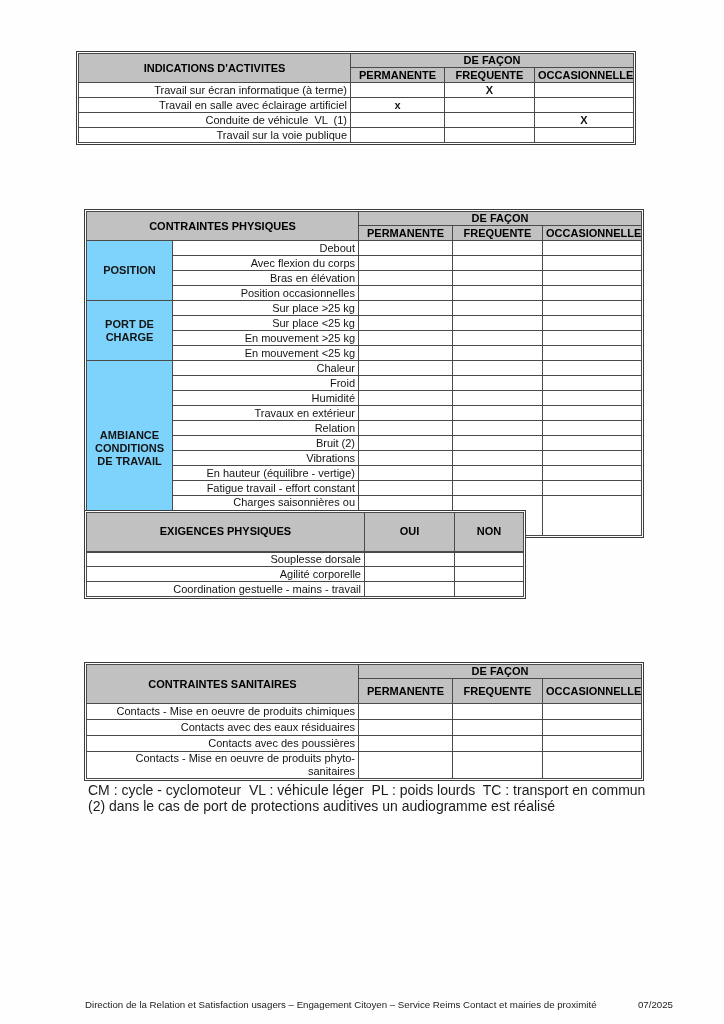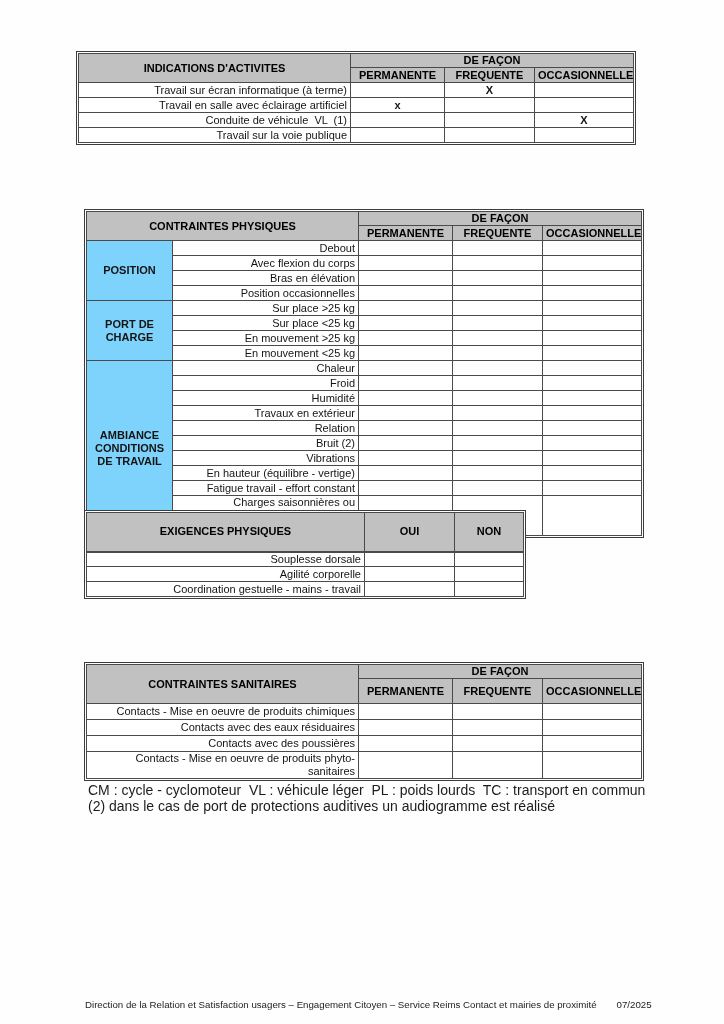--- a/index.html
+++ b/index.html
@@ -16,21 +16,21 @@
   tr.names-row th{height:15px;}
   #t4 tr.names-row th{height:25px;}
   #t3 thead th{height:39px;border-bottom-width:2px;}
   tbody tr{height:15px;}
   #t4 tbody tr{height:16px;}
   td.lbl{text-align:right;white-space:pre-wrap;}
   td.grp{font-weight:bold;text-align:center;background:#7dd3fc;}
   td.mark{text-align:center;font-weight:bold;}
   .notes{position:absolute;left:88px;top:782px;font-size:14px;line-height:16px;color:#1c1c1c;}
   .notes p{margin:0;white-space:pre-wrap;}
-  .pfooter{position:absolute;left:85px;top:999px;width:588px;display:flex;font-size:9.7px;color:#1c1c1c;gap:20px;}
+  .pfooter{position:absolute;left:85px;top:999px;width:588px;display:flex;justify-content:space-between;font-size:9.7px;color:#1c1c1c;}
 </style>
 </head>
 <body>
 
 <div class="tbl" id="t1" style="left:76px;top:51px;width:560px;">
   <table>
     <colgroup>
         <col style="width:272px">
         <col style="width:94px">
         <col style="width:90px">

